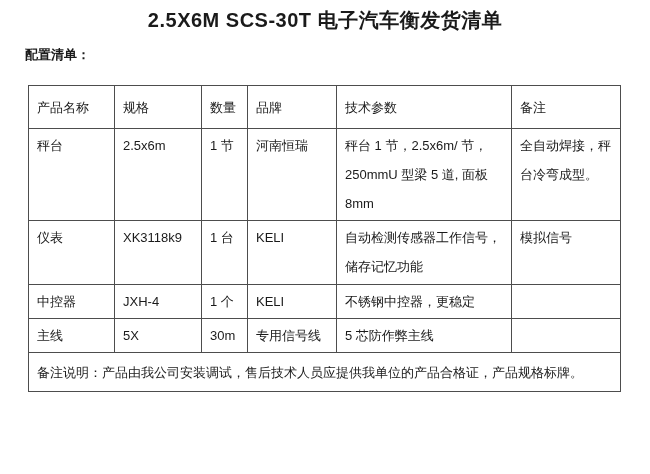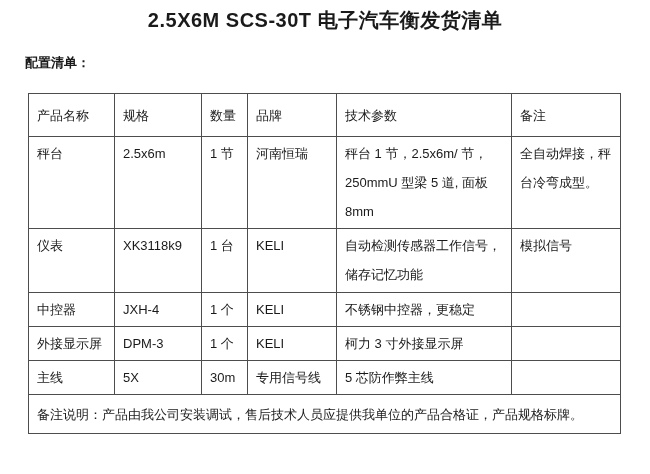--- a/index.html
+++ b/index.html
@@ -19,21 +19,21 @@
   .page{width:650px;height:474px;position:relative;}
   .doc-title{
     margin:0;
     padding-top:7px;
     text-align:center;
     font-size:20px;
     font-weight:700;
     letter-spacing:0.5px;
   }
   .config-label{
-    margin:20px 0 0 25px;
+    margin:12px 0 0 25px;
     font-size:13px;
     font-weight:700;
   }
   table.config-table{
     margin:21px 0 0 28px;
     width:592px;
     border-collapse:collapse;
     table-layout:fixed;
     font-size:13px;
   }
@@ -116,28 +116,20 @@
 
       <tr class="row-4">
         <td>中控器</td>
         <td>JXH-4</td>
         <td>1 个</td>
         <td>KELI</td>
         <td>不锈钢中控器，更稳定</td>
         <td></td>
       </tr>
 
-      <tr class="row-5">
-        <td>外接显示屏</td>
-        <td>DPM-3</td>
-        <td>1 个</td>
-        <td>KELI</td>
-        <td>柯力 3 寸外接显示屏</td>
-        <td></td>
-      </tr>
 
       <tr class="row-6">
         <td>主线</td>
         <td>5X</td>
         <td>30m</td>
         <td>专用信号线</td>
         <td>5 芯防作弊主线</td>
         <td></td>
       </tr>
 

